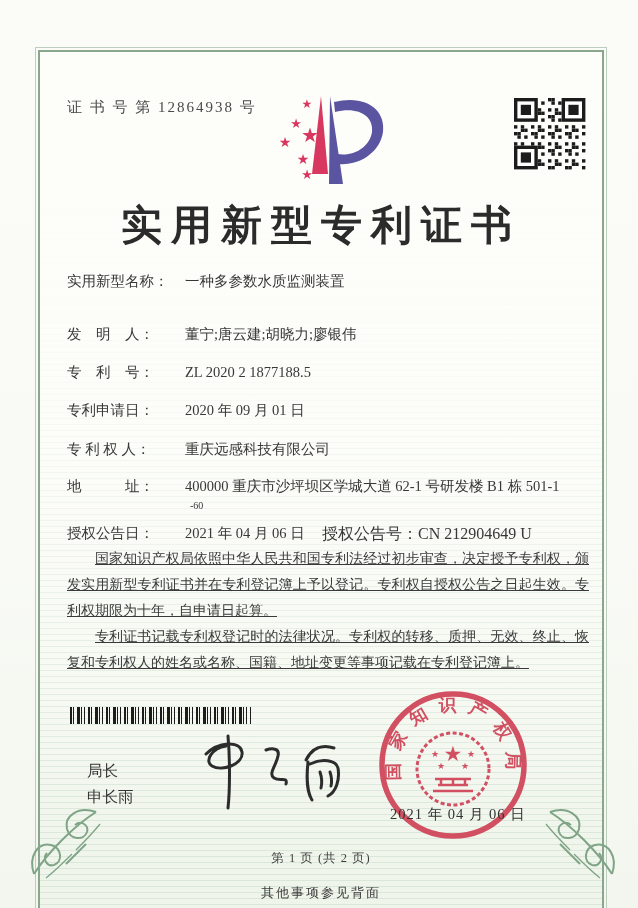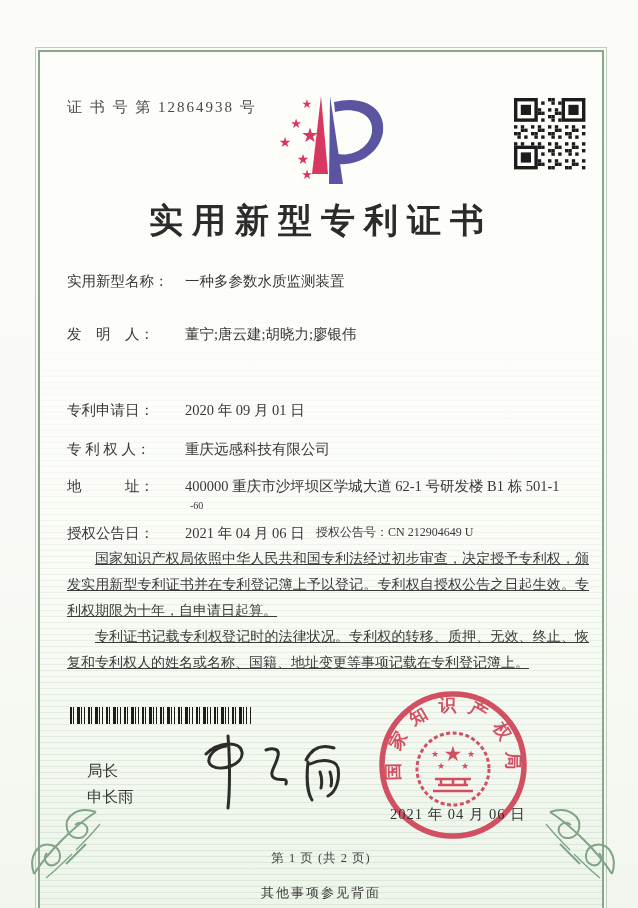--- a/index.html
+++ b/index.html
@@ -34,28 +34,28 @@
   }
   .cert-number {
     position:absolute; left:27px; top:46px;
     font-size:15px; letter-spacing:2px; color:#4a4a4a;
     font-family:"Liberation Serif","DejaVu Serif",serif;
   }
   .logo { position:absolute; left:210px; top:34px; width:142px; height:106px; }
   .qr { position:absolute; left:474px; top:46px; width:74px; height:72px; }
   .title {
     position:absolute; left:0; top:146px; width:100%;
-    text-align:center; font-size:34px; font-weight:700;
+    text-align:center; font-size:41px; font-weight:700;
     letter-spacing:9px; color:#2b2b2b;
   }
   .field-row { position:absolute; left:27px; font-size:14.5px; color:#383838; white-space:nowrap; }
   .field-row .lbl { display:inline-block; min-width:118px; }
   .field-row .val { }
   .addr2 { position:absolute; left:150px; font-size:10px; color:#383838; }
-  .pub-no { position:absolute; left:276px; font-size:12px; color:#383838; white-space:nowrap; }
+  .pub-no { position:absolute; left:282px; font-size:16px; color:#383838; white-space:nowrap; }
   .paragraphs {
     position:absolute; left:27px; top:494px; width:522px;
     font-size:14px; line-height:26px; color:#3a3a3a; text-align:justify;text-decoration:underline;
   }
   .paragraphs p { text-indent:2em; font-family:"Liberation Serif","DejaVu Serif",serif; }
   .barcode {
     position:absolute; left:30px; top:655px; width:181px; height:17px;
     background:repeating-linear-gradient(90deg,
       #1c1c1c 0 2px, rgba(0,0,0,0) 2px 3px,
       #1c1c1c 3px 4px, rgba(0,0,0,0) 4px 7px,
@@ -205,20 +205,23 @@
       </svg>
 
     <div class="title">实用新型专利证书</div>
 
     <div class="field-row" style="top:220px">
       <span class="lbl">实用新型名称：</span><span class="val">一种多参数水质监测装置</span>
     </div>
     <div class="field-row" style="top:273px">
       <span class="lbl">发　明　人：</span><span class="val">董宁;唐云建;胡晓力;廖银伟</span>
     </div>
+    <div class="field-row" style="top:311px">
+      <span class="lbl">专　利　号：</span><span class="val">ZL 2020 2 1877188.5</span>
+    </div>
     <div class="field-row" style="top:349px">
       <span class="lbl">专利申请日：</span><span class="val">2020 年 09 月 01 日</span>
     </div>
     <div class="field-row" style="top:388px">
       <span class="lbl">专 利 权 人：</span><span class="val">重庆远感科技有限公司</span>
     </div>
     <div class="field-row" style="top:425px">
       <span class="lbl">地　　　址：</span><span class="val">400000  重庆市沙坪坝区学城大道 62-1 号研发楼 B1 栋 501-1</span>
     </div>
     <div class="addr2" style="top:448px">-60</div>

